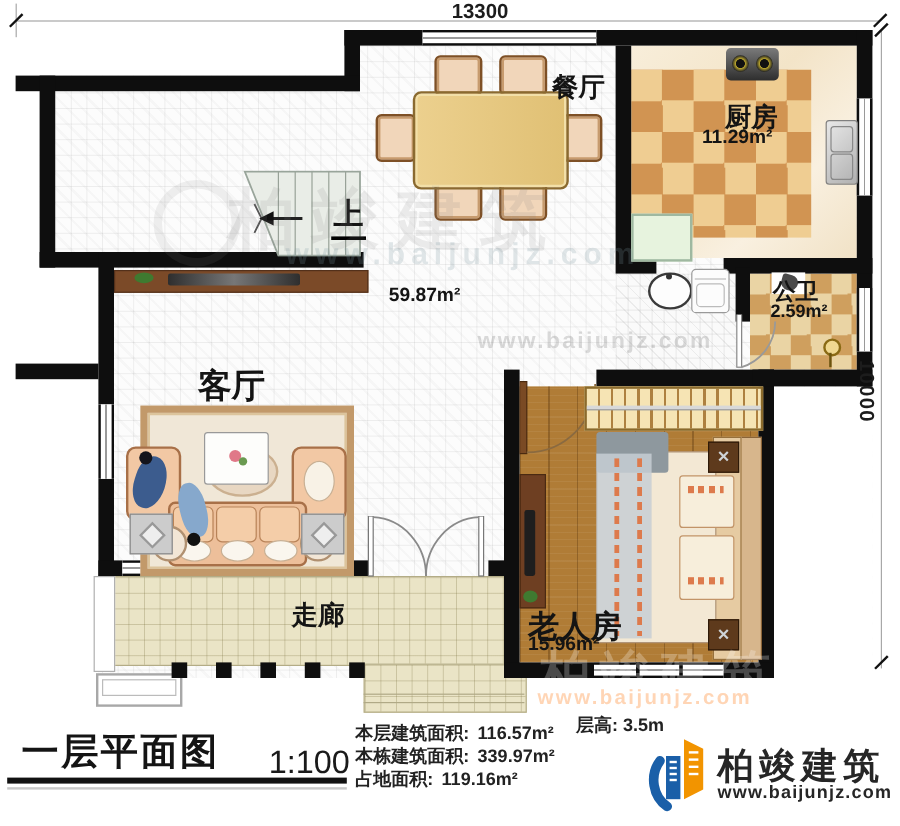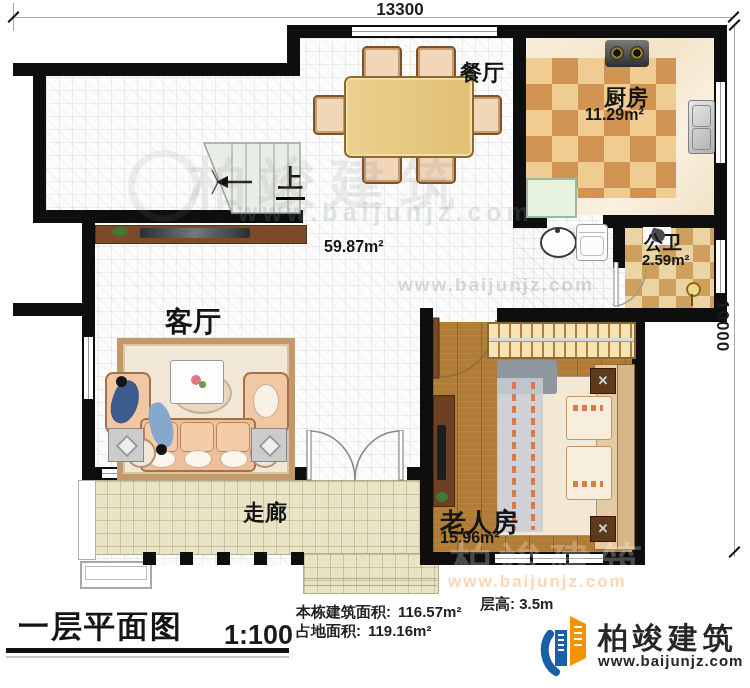--- a/index.html
+++ b/index.html
@@ -249,31 +249,34 @@
   <div class="dim" style="left:712px;top:300px;writing-mode:vertical-rl;letter-spacing:1px;">10000</div>
 
   <div class="wm" style="left:128px;top:150px;width:58px;height:58px;border:7px solid rgba(130,130,130,.12);border-radius:50%;"></div>
   <div class="wm" style="left:190px;top:146px;font-size:56px;letter-spacing:14px;color:rgba(130,130,130,.14);">柏竣建筑</div>
   <div class="wm" style="left:238px;top:198px;font-size:25px;letter-spacing:5px;color:rgba(125,150,160,.22);">www.baijunjz.com</div>
   <div class="wm" style="left:398px;top:274px;font-size:19px;letter-spacing:2px;color:rgba(110,110,110,.25);">www.baijunjz.com</div>
   <div class="wm" style="left:450px;top:534px;font-size:42px;letter-spacing:8px;color:rgba(255,255,255,.25);">柏竣建筑</div>
   <div class="wm" style="left:448px;top:572px;font-size:17px;letter-spacing:2px;color:rgba(255,150,70,.4);">www.baijunjz.com</div>
 
   <div class="lbl" style="left:18px;top:606px;font-size:31px;letter-spacing:2px;">一层平面图</div>
-  <div class="a" style="left:224px;top:620px;font-size:27px;font-weight:bold;color:#1a1a1a;">1:100</div>
+  <div class="a" style="left:224px;top:620px;font-size:27px;font-weight:normal;color:#1a1a1a;">1:100</div>
   <div class="a" style="left:6px;top:648px;width:283px;height:5px;background:#111;"></div>
   <div class="a" style="left:6px;top:656px;width:283px;height:2px;background:#c8c8c8;"></div>
 
   <div class="a" style="left:480px;top:595px;font-size:15px;font-weight:bold;color:#222;white-space:nowrap;">
     <span>层高:</span>
     <span>3.5m</span>
   </div>
   <div class="a" style="left:296px;top:602px;">
     <div class="srow">
-      <span>本栋建筑面积:</span><span class="v">116.57m²</span>
+      <span>本层建筑面积:</span><span class="v">116.57m²</span>
+    </div>
+    <div class="srow">
+      <span>本栋建筑面积:</span><span class="v">339.97m²</span>
     </div>
     <div class="srow">
       <span>占地面积:</span><span class="v">119.16m²</span>
     </div>
   </div>
 
   <svg class="a" style="left:540px;top:612px;" width="54" height="66" viewBox="0 0 54 66">
     <path d="M16 60 C4 52 1 34 10 22" stroke="#1a5fa8" stroke-width="8" fill="none" stroke-linecap="round"></path>
     <path d="M30 4 L46 12 L46 46 L30 54 Z" fill="#f29400"></path>
     <rect x="15" y="18" width="12" height="36" fill="#1a5fa8"></rect>

